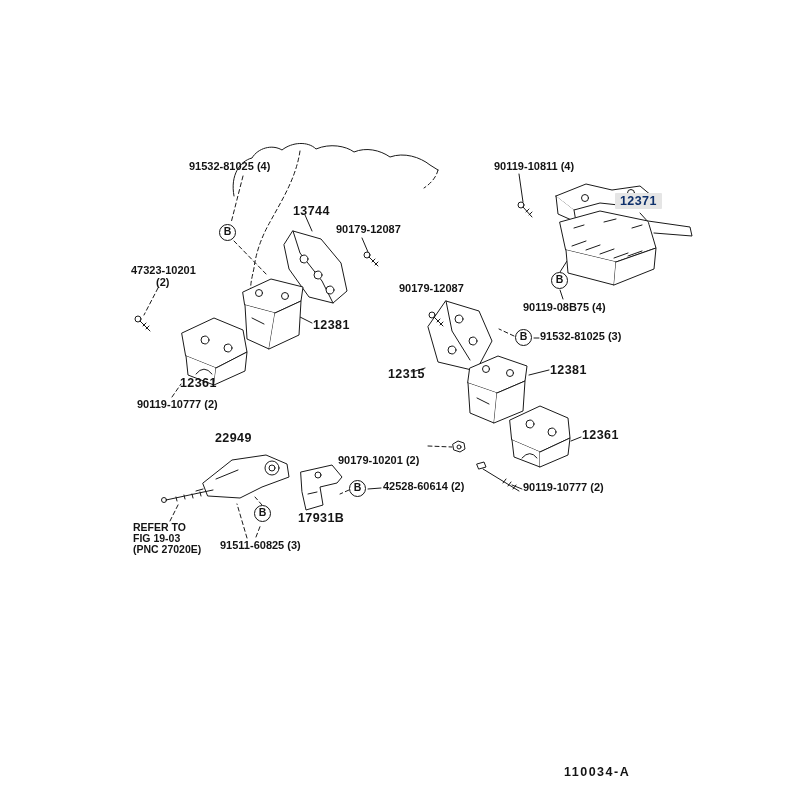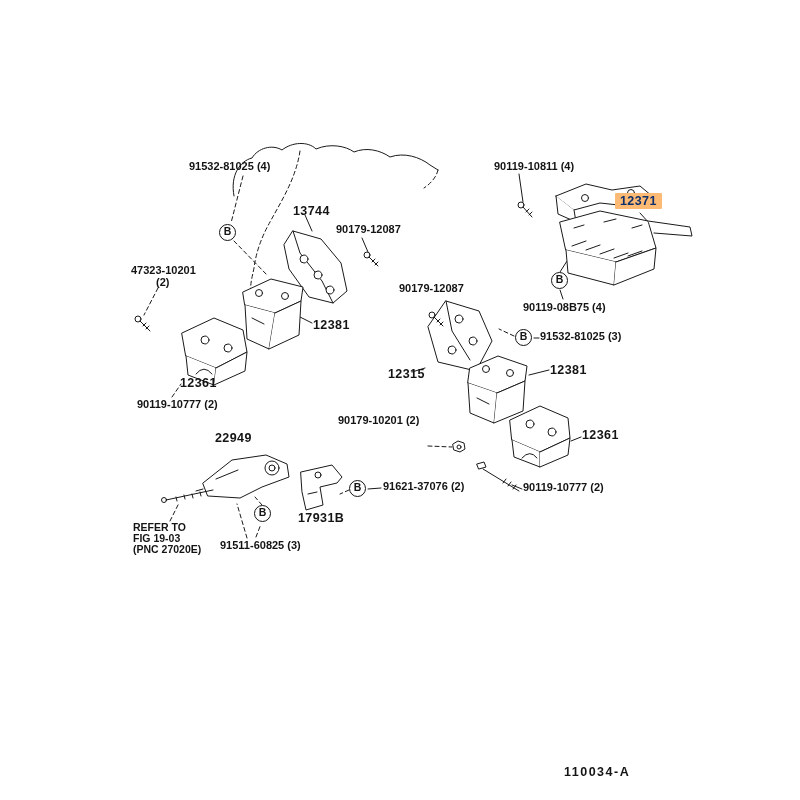--- a/index.html
+++ b/index.html
@@ -162,40 +162,40 @@
     <g>
       <circle cx="164" cy="500" r="2.5" fill="#ffffff"></circle>
       <path d="M166 500 L213 490 M176 497 l1 4 M184 495 l1 4 M192 494 l1 4 M200 492 l1 4"></path>
     </g>
   </svg>
 
   <div class="lbl" style="left:189px; top:160px">91532-81025 (4)</div>
   <div class="lbl big" style="left:293px; top:204px">13744</div>
   <div class="lbl" style="left:336px; top:223px">90179-12087</div>
   <div class="lbl" style="left:494px; top:160px">90119-10811 (4)</div>
-  <div class="lbl big hl" style="left: 615px; top: 193px; background: #fdba74; color: rgb(13, 47, 107);">12371</div>
+  <div class="lbl big hl" style="left: 615px; top: 193px; background: #e5e5e5; color: rgb(13, 47, 107);">12371</div>
 
   <div class="lbl" style="left:131px; top:264px">47323-10201</div>
   <div class="lbl" style="left:156px; top:276px">(2)</div>
 
   <div class="lbl" style="left:523px; top:301px">90119-08B75 (4)</div>
   <div class="lbl" style="left:540px; top:330px">91532-81025 (3)</div>
   <div class="lbl" style="left:399px; top:282px">90179-12087</div>
 
   <div class="lbl big" style="left:313px; top:318px">12381</div>
   <div class="lbl big" style="left:180px; top:376px">12361</div>
   <div class="lbl" style="left:137px; top:398px">90119-10777 (2)</div>
 
   <div class="lbl big" style="left:388px; top:367px">12315</div>
   <div class="lbl big" style="left:550px; top:363px">12381</div>
   <div class="lbl big" style="left:582px; top:428px">12361</div>
 
   <div class="lbl big" style="left:215px; top:431px">22949</div>
-  <div class="lbl" style="left:338px; top:414px">90179-10201 (2)</div>
-  <div class="lbl" style="left:383px; top:480px">91621-37076 (2)</div>
+  <div class="lbl" style="left:338px; top:454px">90179-10201 (2)</div>
+  <div class="lbl" style="left:383px; top:480px">42528-60614 (2)</div>
   <div class="lbl" style="left:523px; top:481px">90119-10777 (2)</div>
   <div class="lbl big" style="left:298px; top:511px">17931B</div>
   <div class="lbl" style="left:220px; top:539px">91511-60825 (3)</div>
 
   <div class="marker" style="left:219px; top:224px">B</div>
   <div class="marker" style="left:551px; top:272px">B</div>
   <div class="marker" style="left:515px; top:329px">B</div>
   <div class="marker" style="left:349px; top:480px">B</div>
   <div class="marker" style="left:254px; top:505px">B</div>
 

